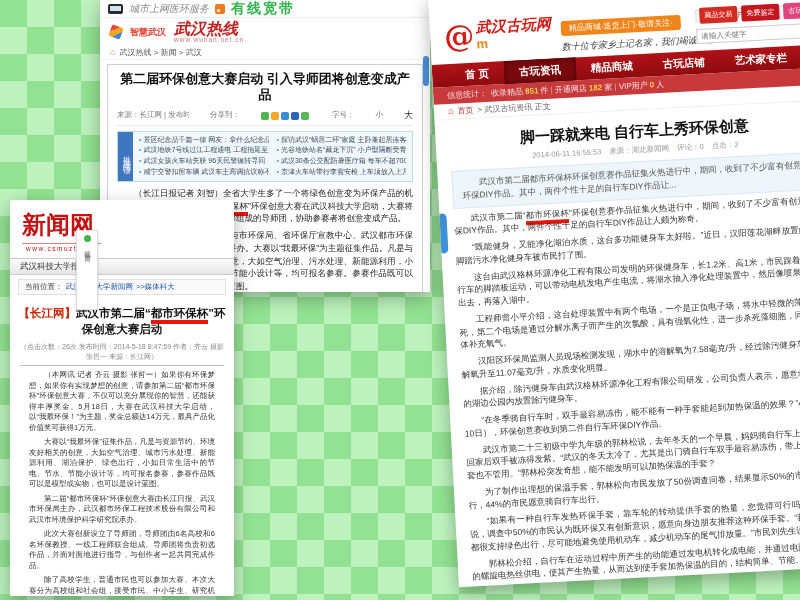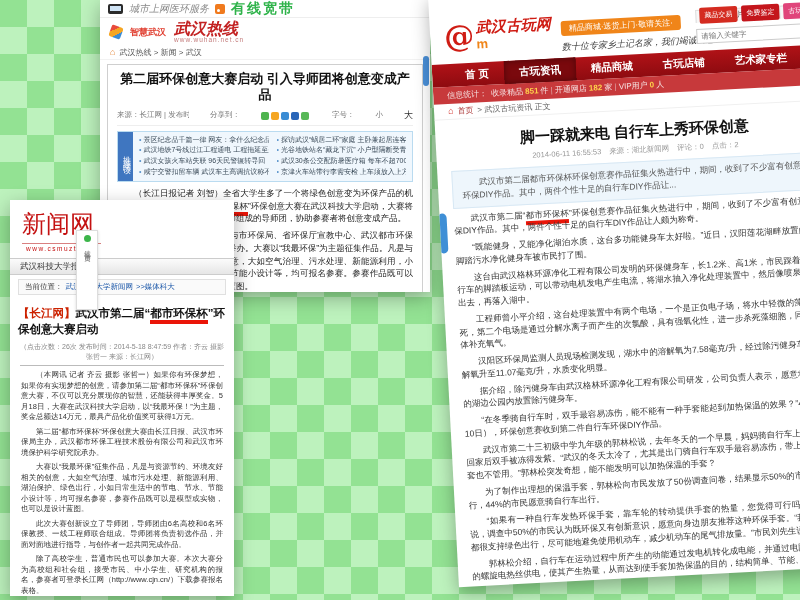--- a/index.html
+++ b/index.html
@@ -47,37 +47,37 @@
   .a-rec-cols{flex:1;display:flex;padding:3px 6px;gap:8px;min-width:0;}
   .a-rec-cols ul{margin:0;padding:0;list-style:none;flex:1;min-width:0;}
   .a-rec-cols li{font-size:7px;color:#3a4a58;line-height:1.55;white-space:nowrap;overflow:hidden;}
   .a-rec-cols li:before{content:"• ";color:#5a94cc;}
   .a-body p{font-size:8.5px;line-height:1.5;color:#222;text-indent:2em;margin:4px 0;text-align:justify;}
   .a-scroll{position:absolute;right:1px;top:56px;width:6px;height:30px;background:#4a90d9;border-radius:3px;}
 
   
   .card-b{left:10px;top:200px;width:224px;height:396px;}
   .b-logo{margin:9px 12px 3px;}
-  .b-logo .nm{font-size:24px;font-weight:normal;color:#c41111;font-family:"DejaVu Serif",serif;line-height:1.05;margin-top:12px;}
+  .b-logo .nm{font-size:24px;font-weight:bold;color:#c41111;font-family:"DejaVu Serif",serif;line-height:1.05;margin-top:12px;}
   .b-logo .url{font-size:6.5px;color:#c41111;letter-spacing:1.5px;border-top:1px solid #d98080;display:inline-block;padding:1px 4px 0;}
   .b-tab{height:15px;background:linear-gradient(#fbfbfb,#e6e6e6);border-top:1px solid #ccc;border-bottom:1px solid #ccc;
          font-size:8.5px;color:#333;display:flex;align-items:center;padding:0 10px;}
   .b-widget{position:absolute;left:66px;top:30px;width:20px;height:74px;background:#fff;border:1px solid #ddd;
             display:flex;flex-direction:column;align-items:center;padding-top:4px;gap:3px;box-shadow:0 1px 3px rgba(0,0,0,.15);}
   .b-dot{width:7px;height:7px;border-radius:50%;background:#3cb54a;}
   .b-widget .wtxt{writing-mode:vertical-rl;font-size:6.5px;color:#777;letter-spacing:2px;}
   .b-crumb{margin:4px 8px 0;border:1px solid #e0e0e0;height:14px;display:flex;align-items:center;gap:3px;
            font-size:7.5px;color:#333;padding:0 6px;background:#fafafa;}
   .b-crumb a{color:#1a56a8;text-decoration:none;}
-  .b-title{margin:10px 8px 0;font-size:11.5px;font-weight:bold;color:#111;line-height:1.4;}
+  .b-title{margin:10px 8px 0;text-align:center;font-size:11.5px;font-weight:bold;color:#111;line-height:1.4;}
   .b-title .tag{color:#cc2200;}
   .b-meta{font-size:7px;color:#888;text-align:center;margin:5px 6px 0;}
   .b-rule{border-bottom:1px solid #bbb;margin:3px 10px;}
   .b-body{margin:3px 11px;}
-  .b-body p{font-size:7.5px;line-height:1.4;color:#333;text-indent:2em;margin:4px 0;text-align:justify;}
+  .b-body p{font-size:7.5px;line-height:1.4;color:#333;text-indent:2em;margin:4px 8px;text-align:justify;}
 
   
   .card-c{left:428px;top:-4px;width:398px;height:592px;transform:rotate(-3deg);transform-origin:top left;}
   .c-badges{position:absolute;top:26px;right:6px;display:flex;gap:4px;}
   .c-badge{color:#fff;font-size:7px;padding:3px 5px;border-radius:2px;white-space:nowrap;}
   .c-head{display:flex;align-items:flex-start;padding:26px 14px 4px;gap:10px;}
   .c-logo{display:flex;align-items:center;gap:2px;flex:0 0 auto;}
   .c-at{font-size:30px;font-weight:bold;color:#cf1c14;font-family:"DejaVu Serif",serif;line-height:1;}
   .c-logo .cn{font-size:15px;font-weight:bold;color:#cf1c14;font-style:italic;line-height:1.1;}
   .c-logo .sx{font-size:13px;font-weight:bold;color:#f08519;}
@@ -184,22 +184,22 @@
     <a href="#">&gt;&gt;媒体科大</a>
   </div>
   <h1 class="b-title">
     <span class="tag">【长江网】</span><span>武汉市第二届“</span><span class="mark">都市环保杯</span><span>”环保创意大赛启动</span>
   </h1>
   <div class="b-meta">（点击次数：26次 发布时间：2014-5-18 8:47:59 作者：齐云 摄影 张哲一 来源：长江网）</div>
   <div class="b-rule"></div>
   <div class="b-body">
 
   <p><span>（本网讯 记者 齐云 摄影 张哲一）如果你有环保梦想，如果你有实现梦想的创意，请参加第二届“都市环保杯”环保创意大赛，不仅可以充分展现你的智慧，还能获得丰厚奖金。5月18日，大赛在武汉科技大学启动，以“我最环保！”为主题，奖金总额达14万元，最具产品化价值奖可获得1万元。</span><span class="mark"></span><span></span></p>
+      <p><span>大赛以“我最环保”征集作品，凡是与资源节约、环境友好相关的创意，大如空气治理、城市污水处理、新能源利用、湖泊保护、绿色出行，小如日常生活中的节电、节水、节能小设计等，均可报名参赛，参赛作品既可以是模型或实物，也可以是设计蓝图。</span><span class="mark"></span><span></span></p>
       <p><span>第二届“都市环保杯”环保创意大赛由长江日报、武汉市环保局主办，武汉都市环保工程技术股份有限公司和武汉市环境保护科学研究院承办。</span><span class="mark"></span><span></span></p>
-      <p><span>大赛以“我最环保”征集作品，凡是与资源节约、环境友好相关的创意，大如空气治理、城市污水处理、新能源利用、湖泊保护、绿色出行，小如日常生活中的节电、节水、节能小设计等，均可报名参赛，参赛作品既可以是模型或实物，也可以是设计蓝图。</span><span class="mark"></span><span></span></p>
       <p><span>此次大赛创新设立了导师团，导师团由6名高校和6名环保教授、一线工程师联合组成。导师团将负责初选作品，并面对面地进行指导，与创作者一起共同完成作品。</span><span class="mark"></span><span></span></p>
       <p><span>除了高校学生，普通市民也可以参加大赛。本次大赛分为高校组和社会组，接受市民、中小学生、研究机构的报名，参赛者可登录长江网（http://www.cjn.cn/）下载参赛报名表格。</span><span class="mark"></span><span></span></p>
     </div>
 </section>
 
 <section class="card card-c">
   <div class="c-badges">
 
   <span class="c-badge" style="background: rgb(212, 43, 32);">藏品交易</span>
       <span class="c-badge" style="background: rgb(196, 22, 28);">免费鉴定</span>

